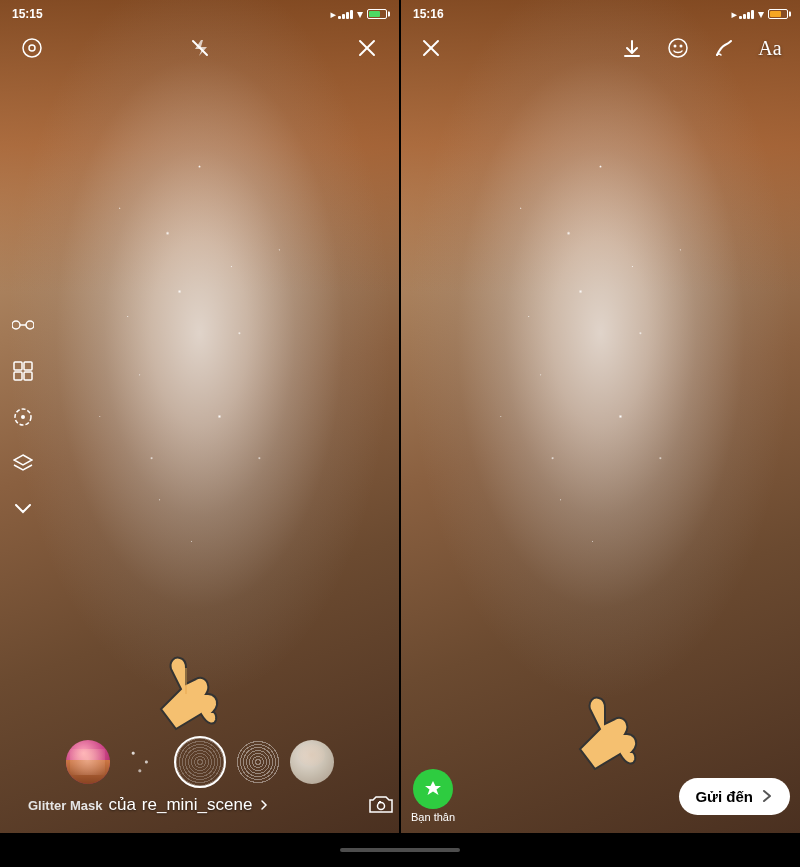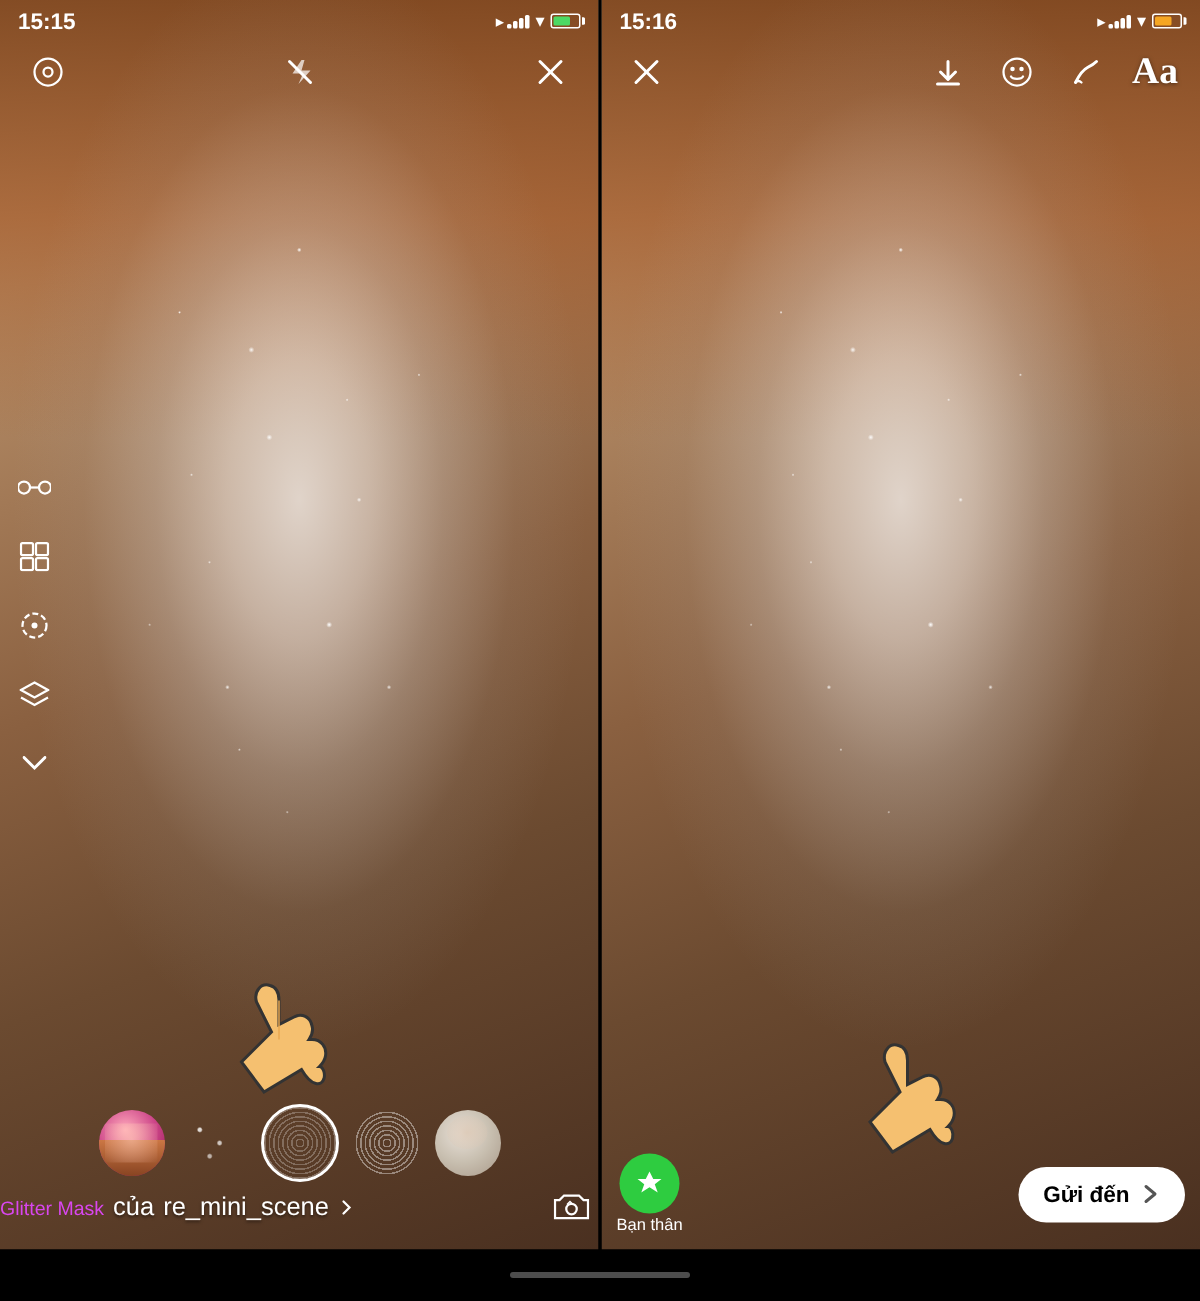--- a/index.html
+++ b/index.html
@@ -77,21 +77,21 @@
       position: absolute;
       top: 0; left: 0; right: 0;
       height: 28px;
       display: flex;
       align-items: center;
       padding: 0 12px;
       z-index: 10;
     }
 
     .status-time {
-      font-size: 15px;
+      font-size: 12px;
       font-weight: 600;
       color: #fff;
       flex: 1;
     }
 
     .status-icons {
       display: flex;
       align-items: center;
       gap: 4px;
     }
@@ -266,23 +266,24 @@
     }
 
     .filter-label-text {
       color: #fff;
       font-size: 17px;
       font-weight: 400;
       text-shadow: 0 1px 2px rgba(0,0,0,0.5);
     }
 
     .filter-label-bold {
-      color: #d946ef;
+      color: #e5e5e5;
       font-size: 13px;
-      font-weight: 400;
+      font-weight: 700;
+      margin-left: 28px;
     }
 
     .camera-flip-btn {
       width: 36px;
       height: 36px;
       display: flex;
       align-items: center;
       justify-content: center;
       color: #fff;
       font-size: 20px;
@@ -386,22 +387,22 @@
 
     .home-indicator {
       width: 120px;
       height: 4px;
       background: rgba(255,255,255,0.3);
       border-radius: 2px;
     }
 
     
     .aa-text {
-      font-size: 25px;
-      font-weight: 700;
+      font-size: 20px;
+      font-weight: 400;
       color: #fff;
       font-family: Georgia, serif;
     }
   </style>
 </head>
 <body>
 
 <div class="screens-container">
 
   <div class="screen">

